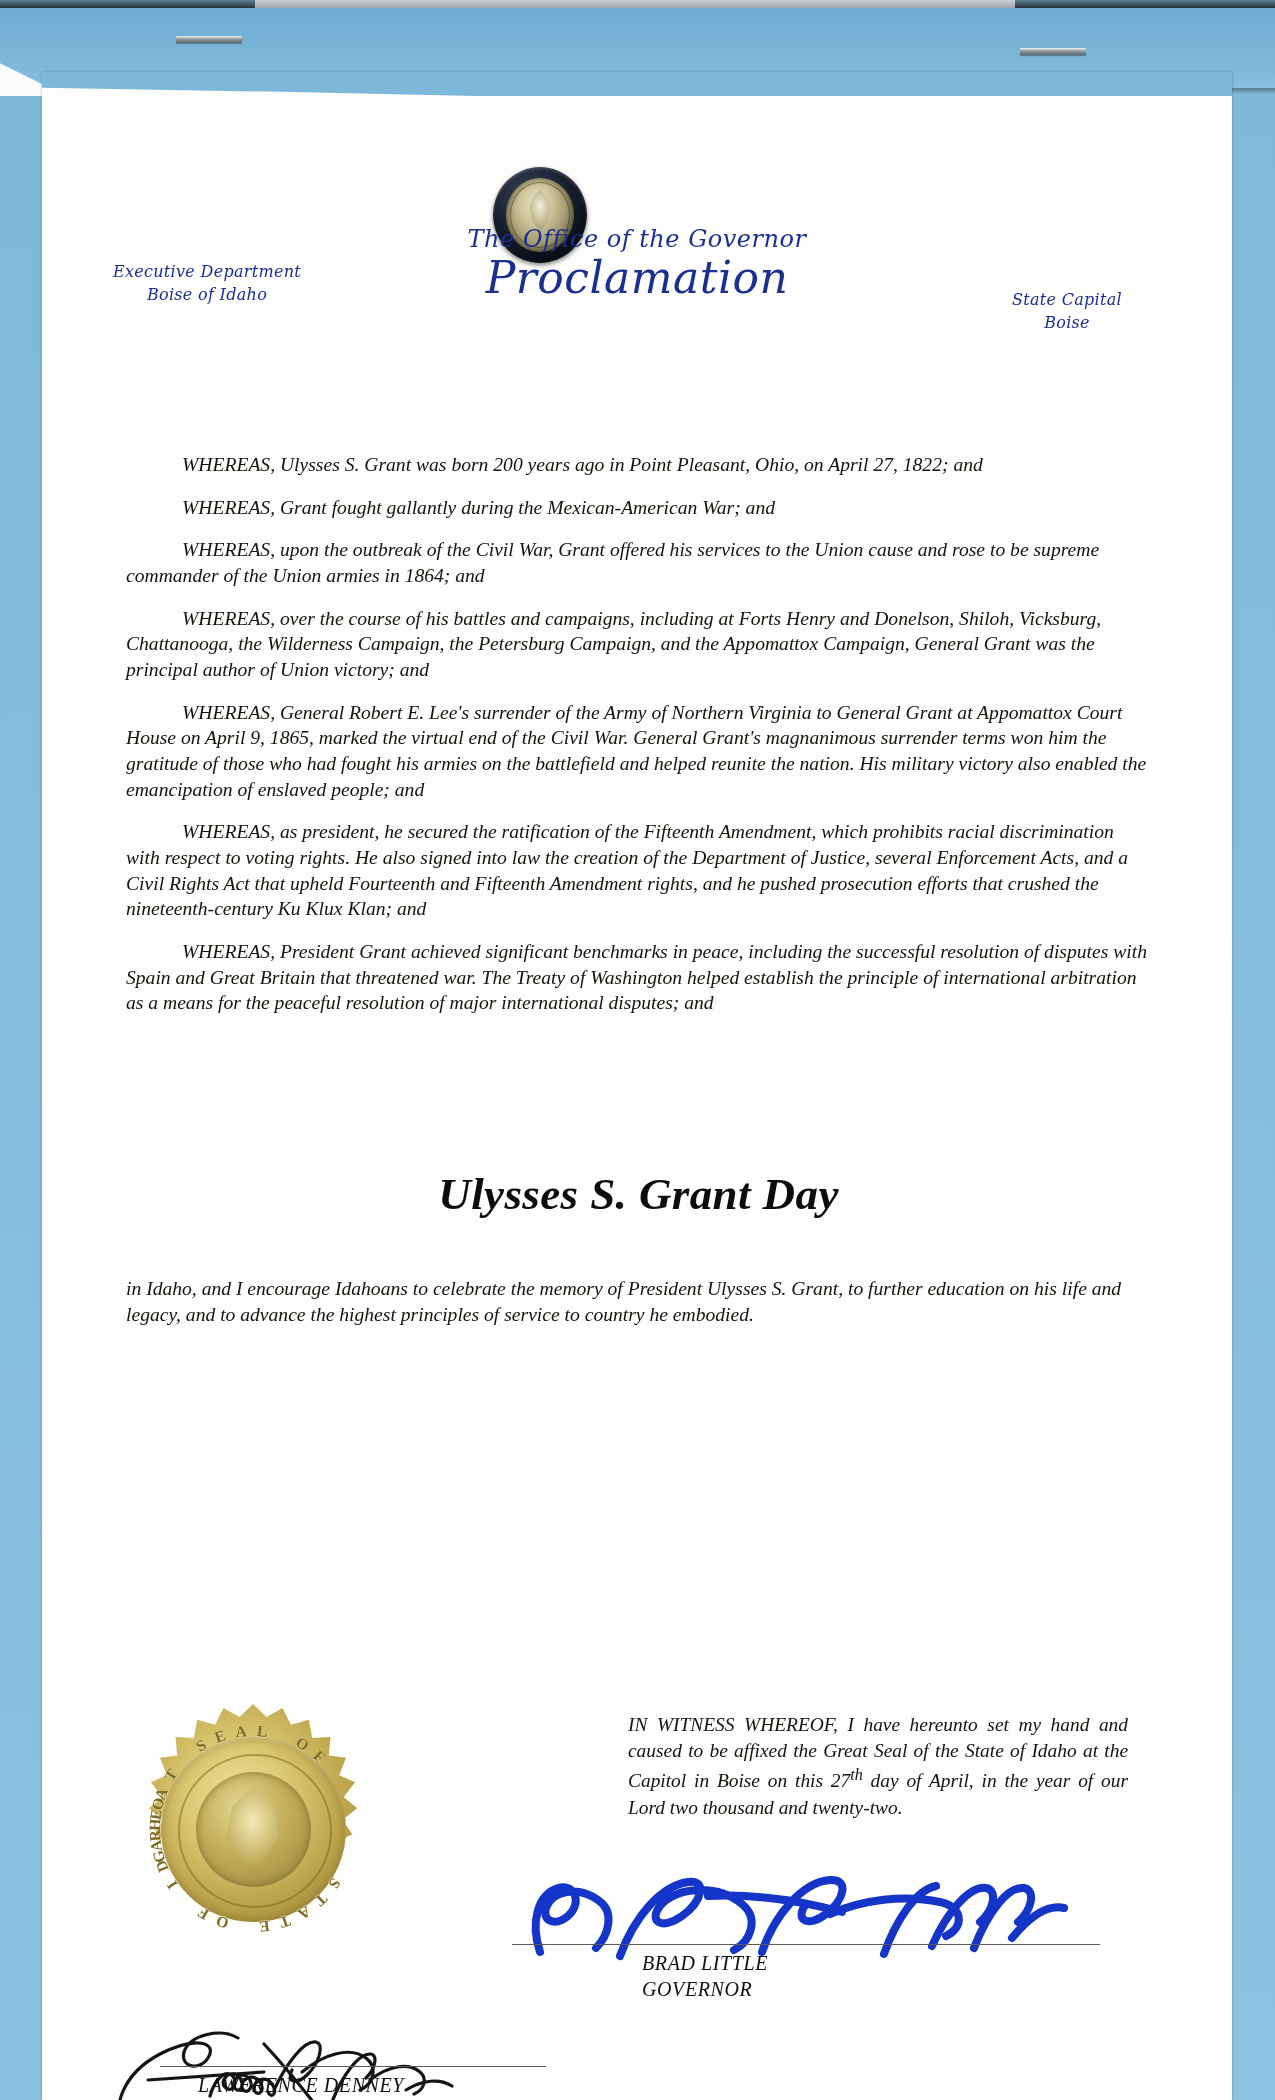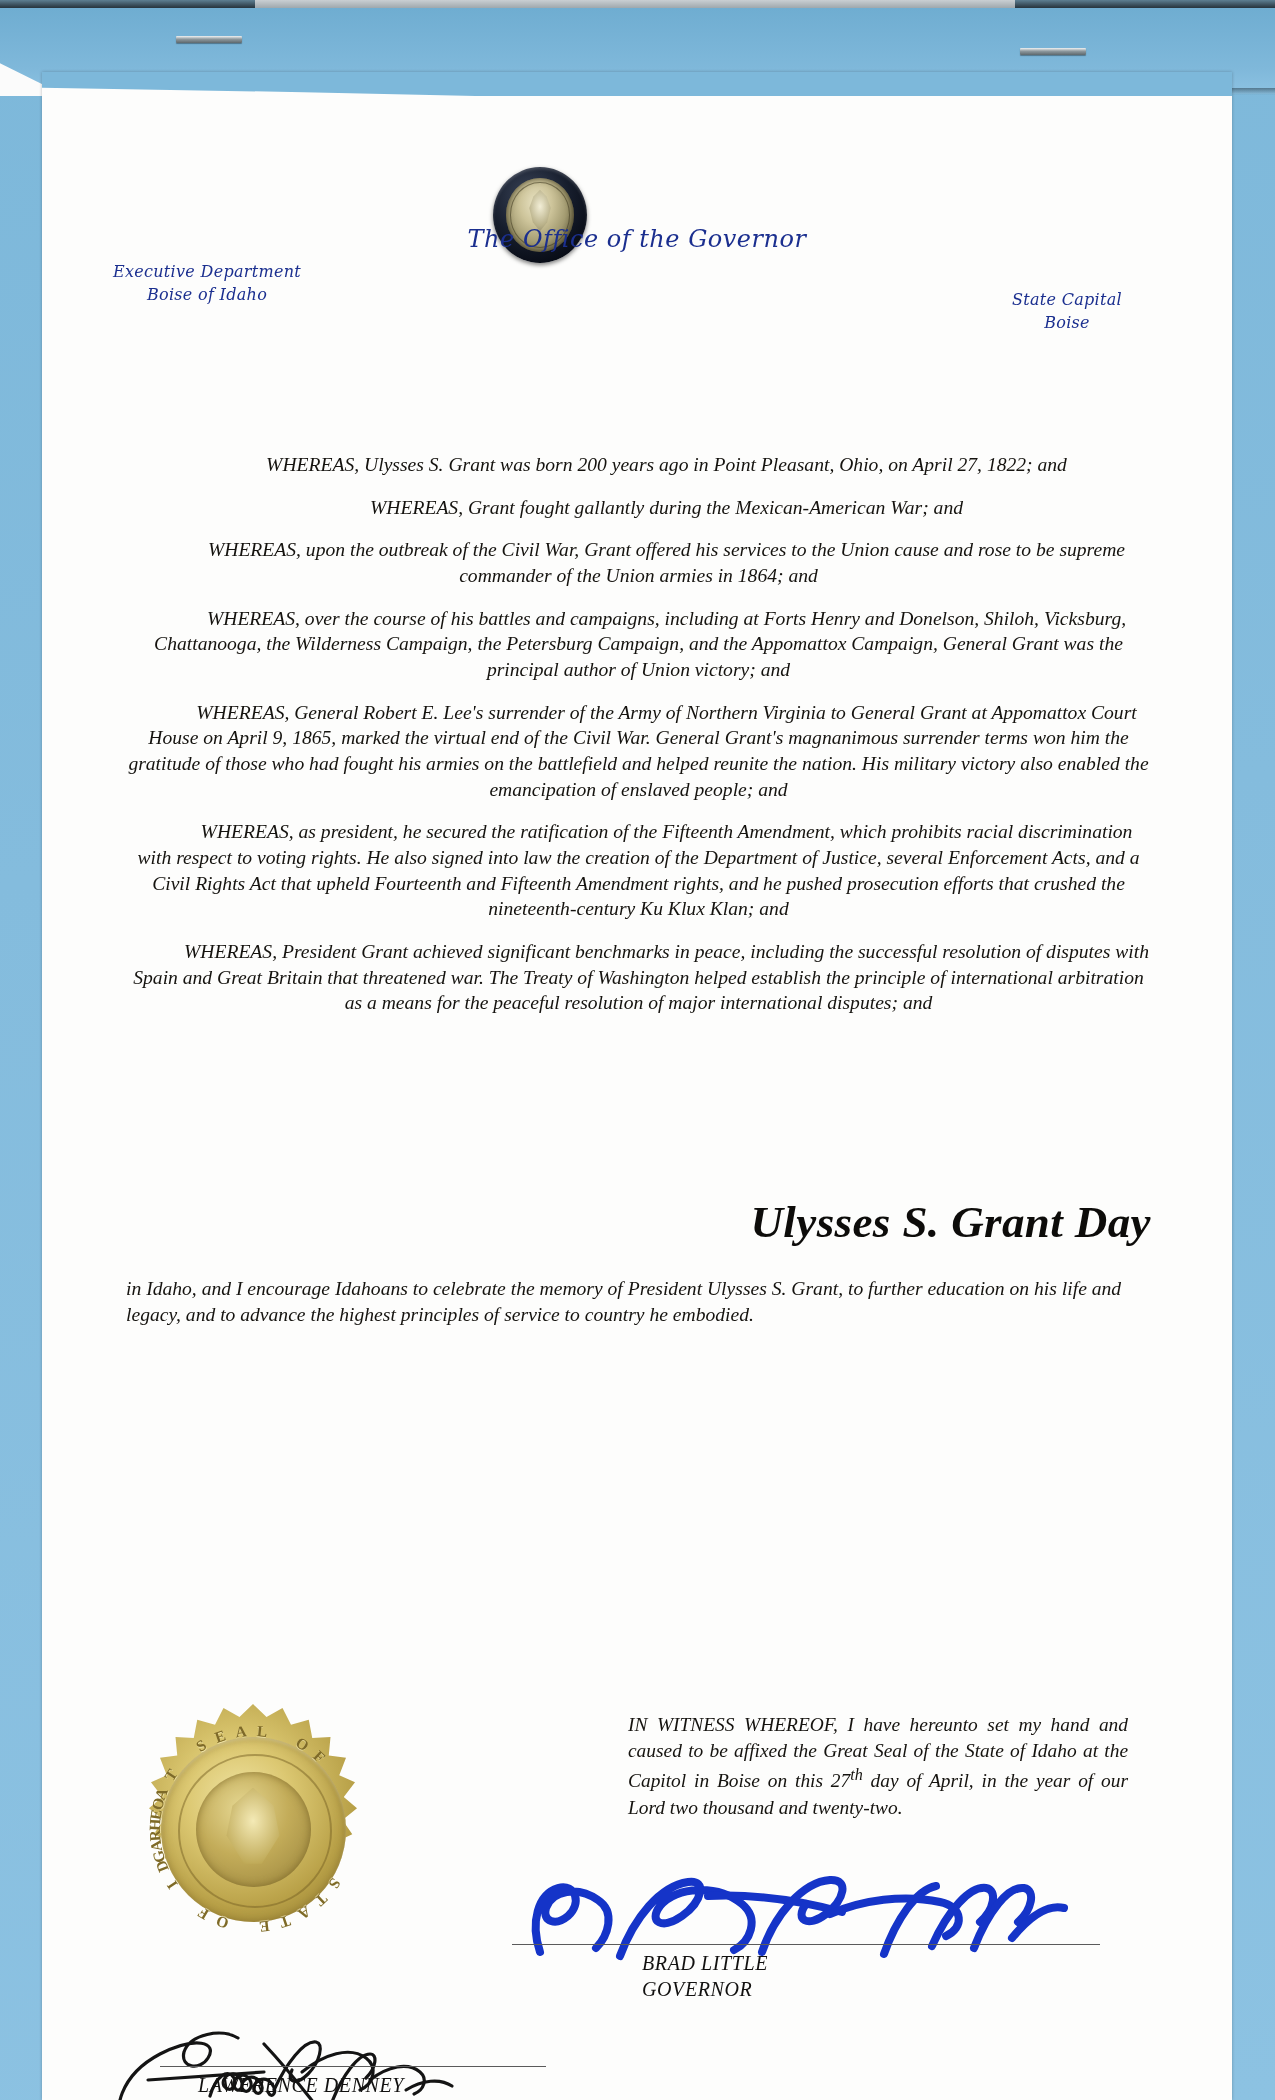--- a/index.html
+++ b/index.html
@@ -60,21 +60,21 @@
   .hdr .center{position:absolute;left:215px;top:155px;width:760px;
     text-align:center;color:#1b2f8f;font-style:italic;
     font-family:"DejaVu Serif",serif;}
   .hdr .center .l1{font-size:24px;line-height:1.05;letter-spacing:.5px;}
   .hdr .center .l2{font-size:44px;line-height:1.08;margin-top:2px;letter-spacing:.5px;}
 
   
   .body{position:absolute;left:84px;top:380px;width:1025px;
     font-style:italic;font-size:19.6px;line-height:1.31;color:#15130f;
     text-align:left;}
-  .body p{margin:0 0 17px 0;text-indent:56px;text-align:center;}
+  .body p{margin:0 0 17px 0;text-indent:56px;}
 
   .bigtitle{position:absolute;left:84px;width:1025px;text-align:center;
     font-size:45px;font-weight:bold;font-style:italic;color:#0d0c0a;
     letter-spacing:.4px;}
 
   .closing{position:absolute;left:84px;width:1025px;
     font-style:italic;font-size:19.6px;line-height:1.33;color:#15130f;}
 
   
   .greatseal{position:absolute;left:86px;top:1632px;width:250px;height:250px;}
@@ -138,38 +138,39 @@
     <div class="inner"></div>
   </div>
 
   <div class="hdr">
     <div class="side left">
       <div>Executive Department</div>
       <div>Boise of Idaho</div>
     </div>
     <div class="center">
       <div class="l1">The Office of the Governor</div>
+      <div class="l2">Proclamation</div>
     </div>
     <div class="side right">
       <div>State Capital</div>
       <div>Boise</div>
     </div>
   </div>
 
   <div class="body" id="body-host">
       <p>WHEREAS, Ulysses S. Grant was born 200 years ago in Point Pleasant, Ohio, on April 27, 1822; and</p>
       <p>WHEREAS, Grant fought gallantly during the Mexican-American War; and</p>
       <p>WHEREAS, upon the outbreak of the Civil War, Grant offered his services to the Union cause and rose to be supreme commander of the Union armies in 1864; and</p>
       <p>WHEREAS, over the course of his battles and campaigns, including at Forts Henry and Donelson, Shiloh, Vicksburg, Chattanooga, the Wilderness Campaign, the Petersburg Campaign, and the Appomattox Campaign, General Grant was the principal author of Union victory; and</p>
       <p>WHEREAS, General Robert E. Lee's surrender of the Army of Northern Virginia to General Grant at Appomattox Court House on April 9, 1865, marked the virtual end of the Civil War. General Grant's magnanimous surrender terms won him the gratitude of those who had fought his armies on the battlefield and helped reunite the nation. His military victory also enabled the emancipation of enslaved people; and</p>
       <p>WHEREAS, as president, he secured the ratification of the Fifteenth Amendment, which prohibits racial discrimination with respect to voting rights. He also signed into law the creation of the Department of Justice, several Enforcement Acts, and a Civil Rights Act that upheld Fourteenth and Fifteenth Amendment rights, and he pushed prosecution efforts that crushed the nineteenth-century Ku Klux Klan; and</p>
       <p>WHEREAS, President Grant achieved significant benchmarks in peace, including the successful resolution of disputes with Spain and Great Britain that threatened war. The Treaty of Washington helped establish the principle of international arbitration as a means for the peaceful resolution of major international disputes; and</p>
     </div>
 
-  <div class="bigtitle" id="bigtitle" style="top: 1124px; text-align: right;">Ulysses S. Grant Day</div>
+  <div class="bigtitle" id="bigtitle" style="top: 1096px;">Ulysses S. Grant Day</div>
 
   <div class="closing" id="closing" style="top: 1204px;">in Idaho, and I encourage Idahoans to celebrate the memory of President Ulysses S. Grant, to further education on his life and legacy, and to advance the highest principles of service to country he embodied.</div>
 
   <div class="greatseal">
     <div class="gs-points"></div>
     <div class="gs-ring"></div>
     <div class="gs-ring2"></div>
     <div class="gs-core"></div>
     <div class="gs-txt" id="gs-text">
         <span style="transform: translate(-94.2036px, 27.0125px) rotate(-106deg) translate(-50%, -50%);">G</span>

